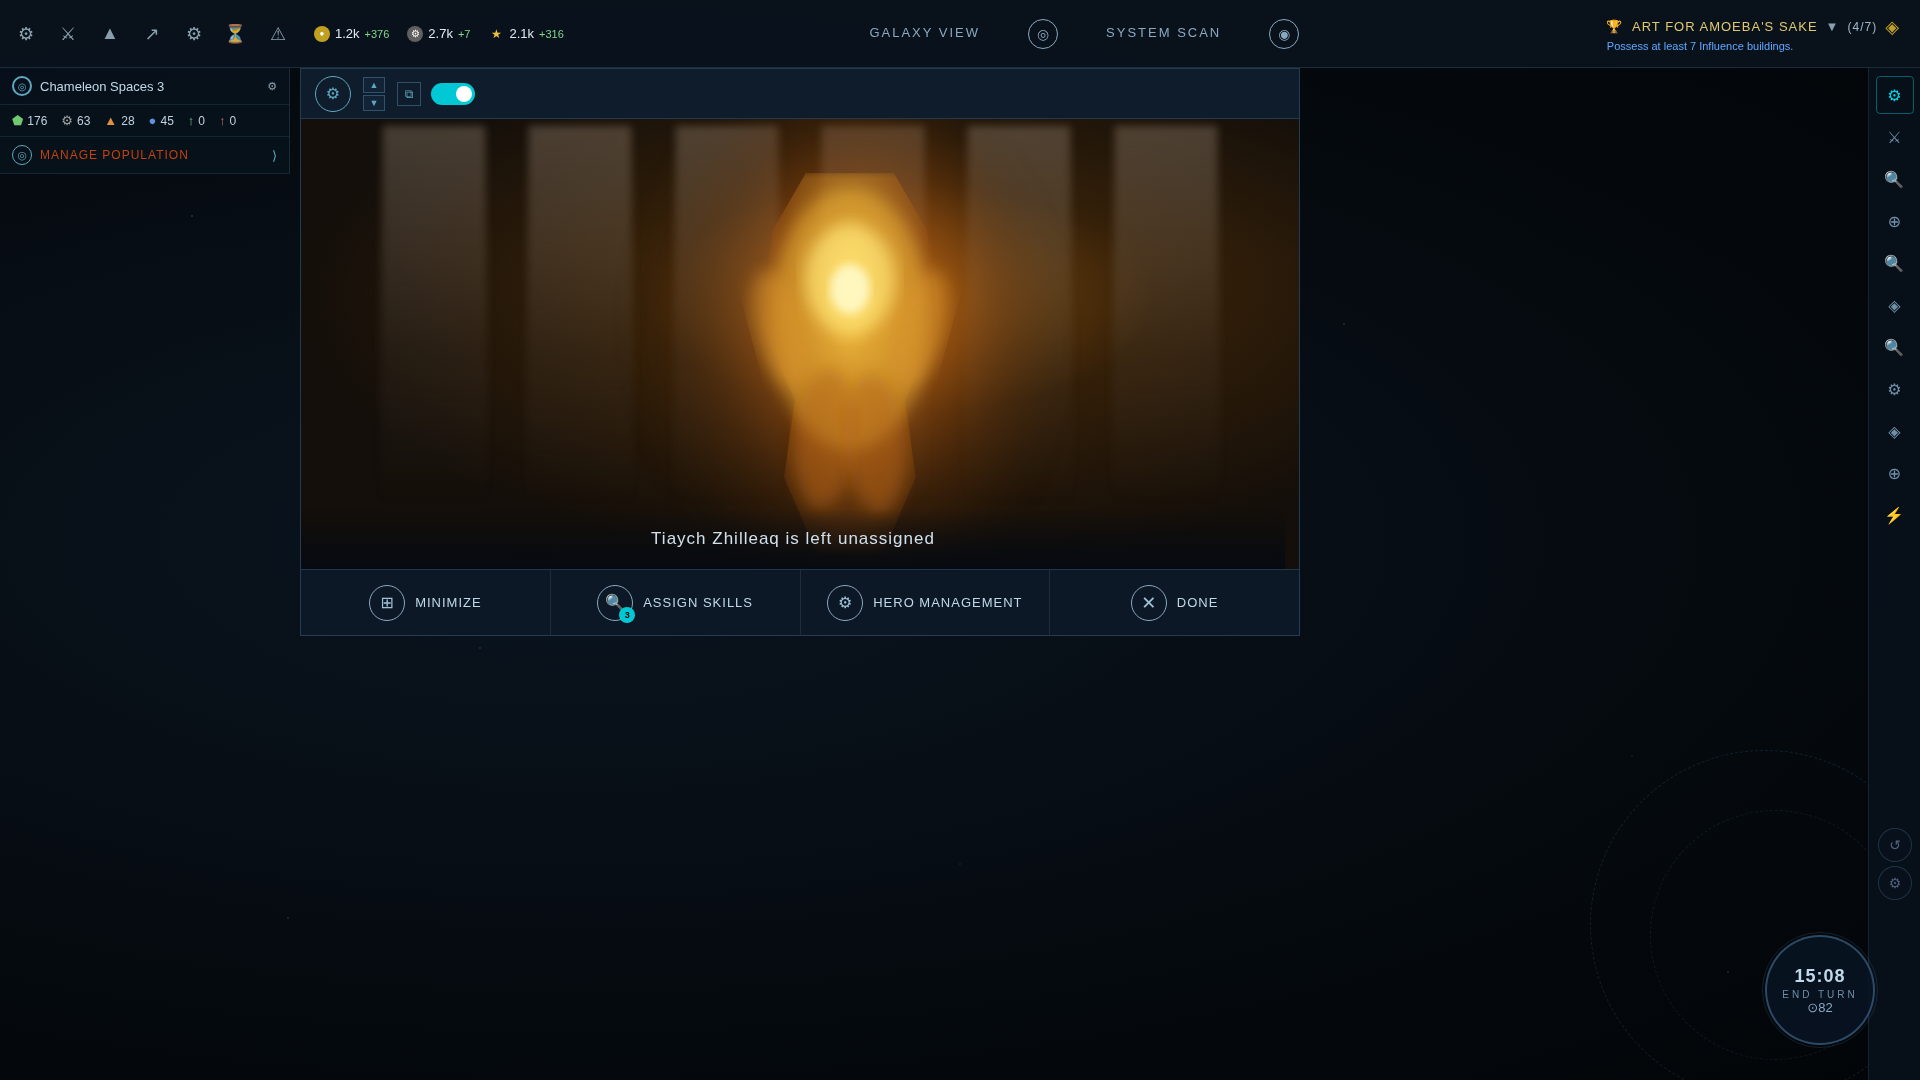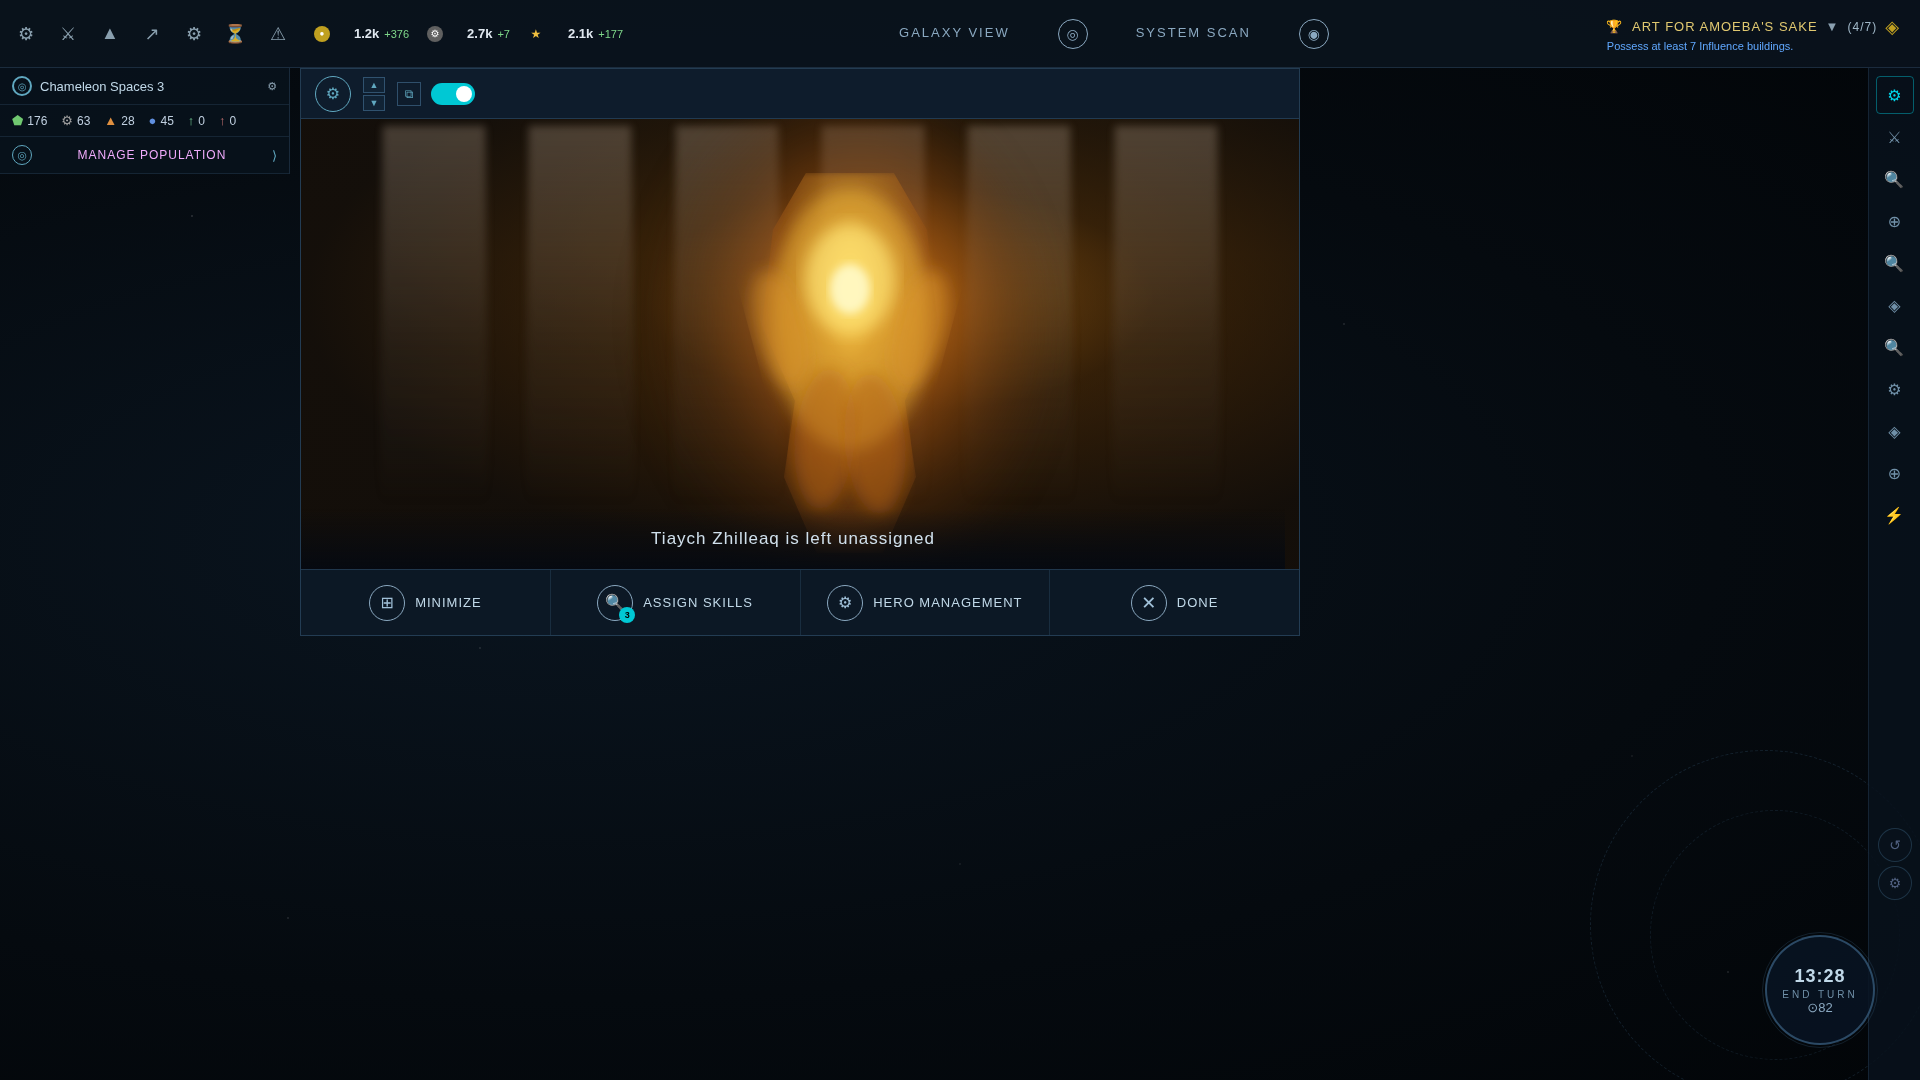--- a/index.html
+++ b/index.html
@@ -88,21 +88,21 @@
     .stat-icon {
       width: 16px;
       height: 16px;
       border-radius: 50%;
       display: flex;
       align-items: center;
       justify-content: center;
       font-size: 10px;
     }
 
-    .stat-value { color: #e0e8f0; font-weight: bold; margin-left: 19px; }
+    .stat-value { color: #e0e8f0; font-weight: normal; }
     .stat-delta { color: #7fd88a; font-size: 11px; text-align: right; }
 
     .stat-star { color: #f0c040; }
 
     
     .center-nav {
       flex: 1;
       display: flex;
       align-items: center;
       justify-content: center;
@@ -239,25 +239,24 @@
       border: 1px solid #60a8c0;
       display: flex;
       align-items: center;
       justify-content: center;
       font-size: 11px;
       color: #60a8c0;
     }
 
     .manage-label {
       font-size: 12px;
-      color: #f0abfc;
+      color: #c2410c;
       letter-spacing: 1px;
       text-transform: uppercase;
       flex: 1;
-      text-align: center;
     }
 
     
     .main-panel {
       position: absolute;
       top: 68px;
       left: 300px;
       width: 1000px;
       background: rgba(5, 15, 25, 0.95);
       border: 1px solid rgba(80, 130, 170, 0.4);
@@ -672,21 +671,21 @@
       <span class="stat-delta">+376</span>
     </div>
     <div class="stat-item">
       <div class="stat-icon" style="background:#606060; color:#fff; font-size:10px;">⚙</div>
       <span class="stat-value">2.7k</span>
       <span class="stat-delta">+7</span>
     </div>
     <div class="stat-item">
       <div class="stat-icon stat-star" style="font-size:12px;">★</div>
       <span class="stat-value">2.1k</span>
-      <span class="stat-delta">+177</span>
+      <span class="stat-delta">+316</span>
     </div>
   </div>
 
   <div class="center-nav">
     <div class="center-nav-btn">GALAXY VIEW</div>
     <div class="center-nav-icon">◎</div>
     <div class="center-nav-btn">SYSTEM SCAN</div>
     <div class="center-nav-icon">◉</div>
   </div>
 
@@ -847,17 +846,17 @@
 <div class="orbit-lines"></div>
 <div class="orbit-lines-2"></div>
 
 <div class="bottom-right-icons">
   <div class="br-icon">↺</div>
   <div class="br-icon">⚙</div>
 </div>
 
 <div class="turn-counter">
   <div class="turn-circle">
-    <span class="turn-time">13:28</span>
+    <span class="turn-time">15:08</span>
     <span class="turn-label">END TURN</span>
     <span class="turn-number">⊙82</span>
   </div>
 </div>
 
 </body></html>

